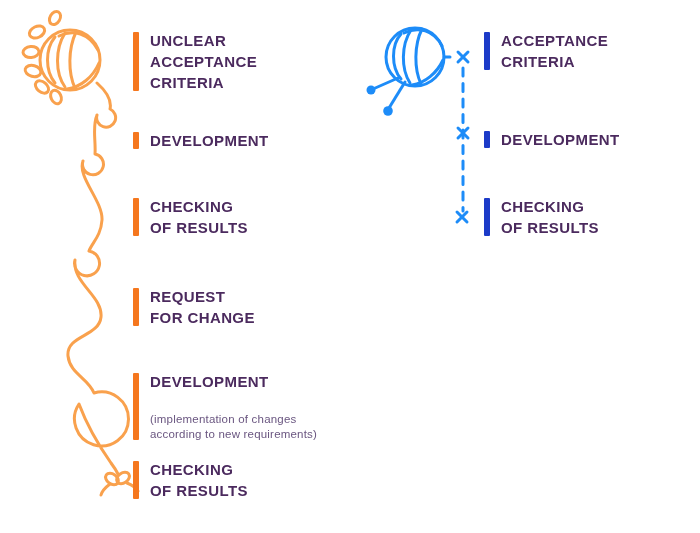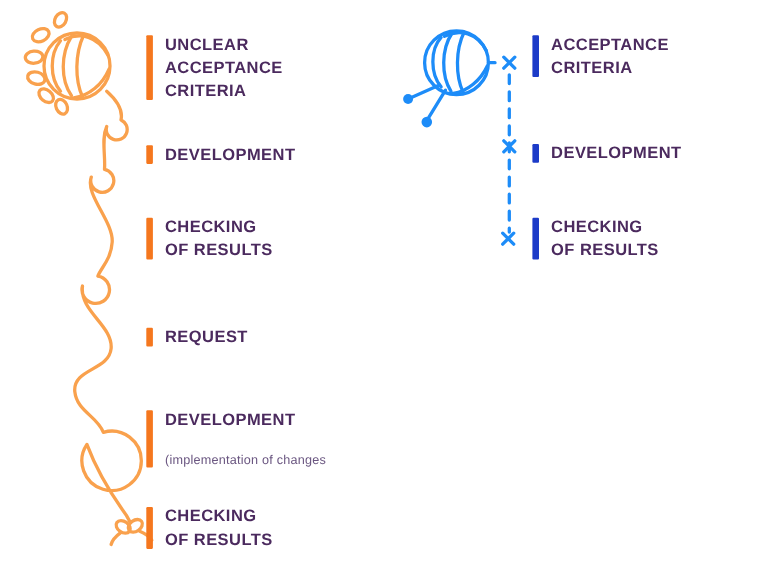--- a/index.html
+++ b/index.html
@@ -120,33 +120,35 @@
   </div>
 
   <div class="step" style="left:133px;top:196px">
     <span class="bar orange"></span>
     <div class="lines">
       <span class="ln">CHECKING</span>
       <span class="ln">OF RESULTS</span>
     </div>
   </div>
 
-  <div class="step" style="left:133px;top:296px">
+  <div class="step" style="left:133px;top:286px">
     <span class="bar orange"></span>
     <div class="lines">
       <span class="ln">REQUEST</span>
+      <span class="ln">FOR CHANGE</span>
     </div>
   </div>
 
   <div class="step" style="left:133px;top:371px">
     <span class="bar orange"></span>
     <div class="lines">
       <span class="ln">DEVELOPMENT</span>
       <div class="note">
         <span class="nln">(implementation of changes</span>
+        <span class="nln">according to new requirements)</span>
       </div>
     </div>
   </div>
 
   <div class="step" style="left:133px;top:459px">
     <span class="bar orange"></span>
     <div class="lines">
       <span class="ln">CHECKING</span>
       <span class="ln">OF RESULTS</span>
     </div>

